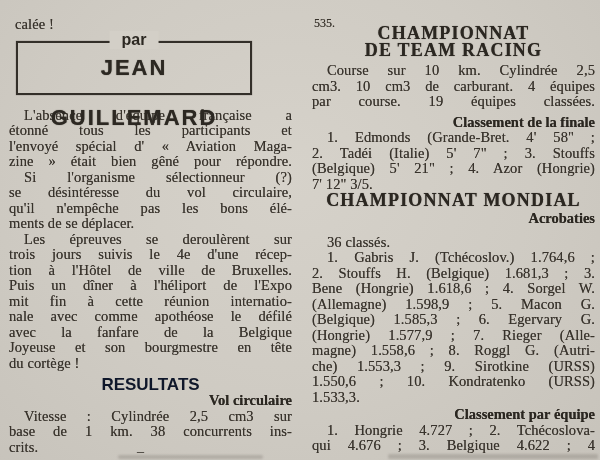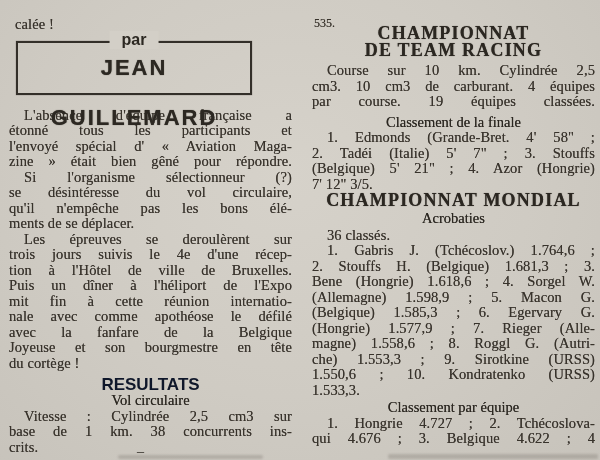--- a/index.html
+++ b/index.html
@@ -42,35 +42,35 @@
     text-shadow:0 0 1px rgba(44,40,34,0.8);
   }
   .para{margin:0;}
   .para-first{margin-top:13px;}
   .h-results{
     margin-top:5px;text-align:center;
     font-family:"Liberation Sans", sans-serif;font-weight:bold;font-size:17px;
     height:17px;line-height:17px;color:#0f172a;
   }
   .h-sub{
-    text-align:center;font-weight:normal;font-size:14.5px;height:15.5px;line-height:15.5px;
+    text-align:right;font-weight:bold;font-size:14.5px;height:15.5px;line-height:15.5px;
     color:#2b2721;text-shadow:0 0 0.6px rgba(43,39,33,.8);
   }
   .pgnum{position:absolute;top:0;left:2px;font-size:12px;height:16px;line-height:16px;
     text-shadow:0 0 .6px rgba(56,50,43,.75);text-align:right;}
   .h-main{
     text-align:center;font-weight:bold;font-size:18px;height:17px;line-height:17px;
     letter-spacing:1.2px;color:#2b2721;text-shadow:0 0 .8px rgba(43,39,33,.85);
   }
   .mt-h1{margin-top:10px;}
   .mt-p1{margin-top:4px;}
   .mt-sub{margin-top:5px;}
   .mt-h2{}
   .mt-s2{margin-top:2px;}
-  .mt-cl{margin-top:1px;}
+  .mt-cl{margin-top:8px;}
   .mt-s3{margin-top:2px;}
   .rel{position:relative;}
   .filler-dash{
     position:absolute;left:128px;top:4px;font-size:14px;letter-spacing:-1px;color:#4a453e;
   }
   .artifact{position:absolute;background:rgba(110,105,98,.28);border-radius:2px;filter:blur(1px);}
   .artifact-l{left:118px;top:455px;width:145px;height:4px;}
   .artifact-r{left:388px;top:454px;width:210px;height:5px;}
 </style>
 </head>

